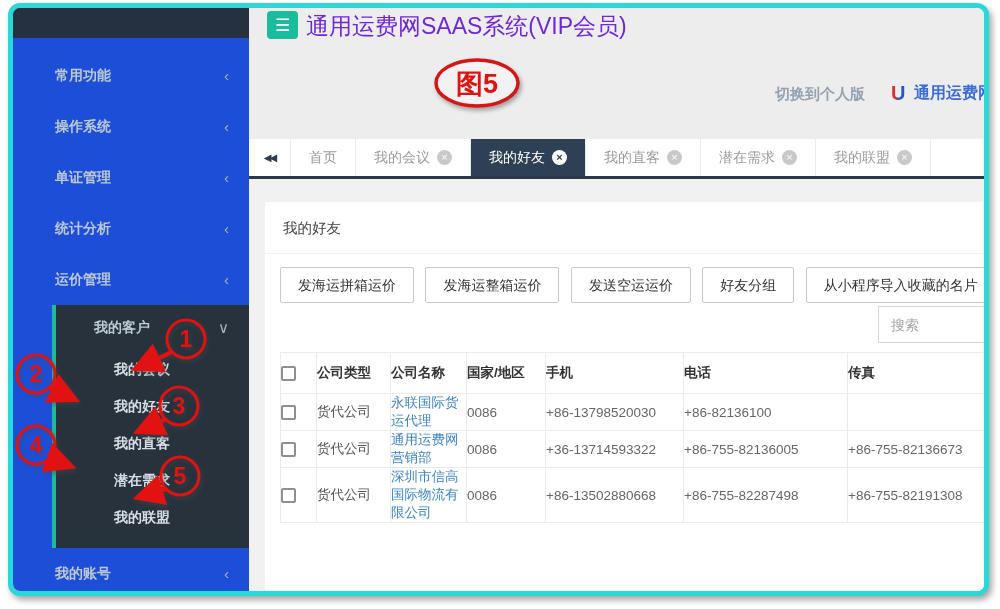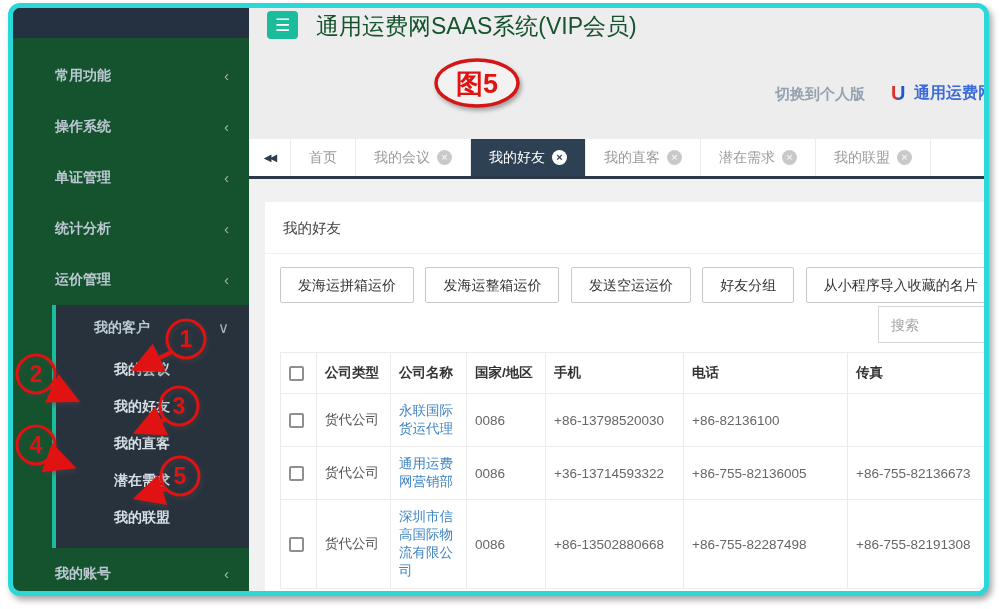--- a/index.html
+++ b/index.html
@@ -4,38 +4,38 @@
 <style>
   * { margin:0; padding:0; box-sizing:border-box; }
   html,body { background:#fff; font-family:"Liberation Sans","DejaVu Sans",sans-serif; }
   .frame { position:relative; width:1000px; height:609px; background:#fff; overflow:hidden; }
 
   .app { position:absolute; left:8px; top:3px; width:981px; height:593px;
          border:5px solid #2bd8d8; border-radius:12px; overflow:hidden;
          box-shadow:3px 4px 6px rgba(0,0,0,.35); background:#f1f1f1; display:flex; }
 
   
-  .sidebar { width:236px; flex:0 0 236px; background:#14532d; position:relative; }
+  .sidebar { width:236px; flex:0 0 236px; background:#1d4ed8; position:relative; }
   .sidebar-top { height:30px; background:#253140; }
   .nav { padding-top:12px; }
   .nav-item { height:51px; display:flex; align-items:center; padding:0 20px 0 42px;
               color:#bcc8d2; font-size:14px; font-weight:bold; cursor:pointer; }
   .nav-item .chev { margin-left:auto; font-size:15px; color:#a7b4bd; font-weight:normal; }
   .nav-group { background:#28323d; border-left:4px solid #1abc9c; padding-bottom:12px;margin-left:39px; }
   .nav-group .nav-item { height:46px; padding-left:38px; }
   .sub-item { height:37px; display:flex; align-items:center; padding-left:58px;
               color:#d6dee4; font-size:14px; font-weight:bold; cursor:pointer; }
 
   
   .main { flex:1 1 auto; display:flex; flex-direction:column; min-width:0; }
   .topbar { height:131px; background:#ededed; position:relative; flex:0 0 131px; }
   .title-row { display:flex; align-items:flex-start; padding:3px 0 0 18px; }
   .hamburger { width:31px; height:28px; background:#1abc9c; border-radius:4px; color:#fff;
                font-size:17px; display:flex; align-items:center; justify-content:center; cursor:pointer; }
-  .app-title { font-size:23px; color:#14532d; margin-left:18px; line-height:30px; white-space:nowrap; }
+  .app-title { font-size:23px; color:#6d28d9; margin-left:8px; line-height:30px; white-space:nowrap; }
   .switch-link { position:absolute; right:119px; top:77px; font-size:15px; font-weight:bold;
                  color:#93a1b1; cursor:pointer; white-space:nowrap; }
   .brand { position:absolute; right:-10px; top:74px; display:flex; align-items:center; white-space:nowrap; }
   .brand-u { position:relative; width:17px; height:22px; font-size:20px; font-weight:bold; margin-right:6px; }
   .brand-u span { position:absolute; left:0; top:0; }
   .brand-u .u-red  { color:#d8342c; clip-path:inset(0 52% 0 0); }
   .brand-u .u-blue { color:#2458c8; clip-path:inset(0 0 0 40%); }
   .brand-name { font-size:16px; font-weight:bold; color:#3a6bd8; }
 
   .tabbar { height:37px; flex:0 0 40px; background:#fff; display:flex; align-items:stretch;
@@ -58,21 +58,21 @@
   .btn { display:inline-block; height:36px; line-height:34px; padding:0 17px; margin-right:7px;
          background:#fff; border:1px solid #c9c9c9; border-radius:2px; font-size:14px;
          color:#333; cursor:pointer; vertical-align:top; }
   .search-row { text-align:right; margin-top:3px; height:40px; }
   .search-input { width:112px; height:37px; border:1px solid #d5d5d5; padding:0 12px;
                   font-size:14px; color:#555; margin-right:-6px; outline:none;
                   font-family:"Liberation Sans","DejaVu Sans",sans-serif; }
   .search-input::placeholder { color:#a3a3a3; }
 
   table.grid { border-collapse:collapse; width:calc(100% + 8px); margin-top:6px; table-layout:fixed; }
-  .grid th, .grid td { border:1px solid #ebebeb; padding:8px; font-size:13.5px; vertical-align:middle; }
+  .grid th, .grid td { border:1px solid #ebebeb; padding:0; font-size:13.5px; vertical-align:middle; }
   .grid th { color:#333; font-weight:bold; text-align:left; padding-top:11px; padding-bottom:11px; white-space:nowrap; }
   .col-cb{width:36px;} .col-type{width:74px;} .col-name{width:76px;} .col-country{width:79px;}
   .col-mobile{width:138px;} .col-phone{width:164px;}
   .grid td { color:#666; }
   .grid td.type { color:#555; }
   .grid a.co-link { color:#3f84c4; text-decoration:none; cursor:pointer; word-break:break-all; }
   .cb { display:inline-block; width:15px; height:15px; border:2px solid #8f8f8f; border-radius:2px;
         background:#fff; cursor:pointer; vertical-align:middle; }
 
   

